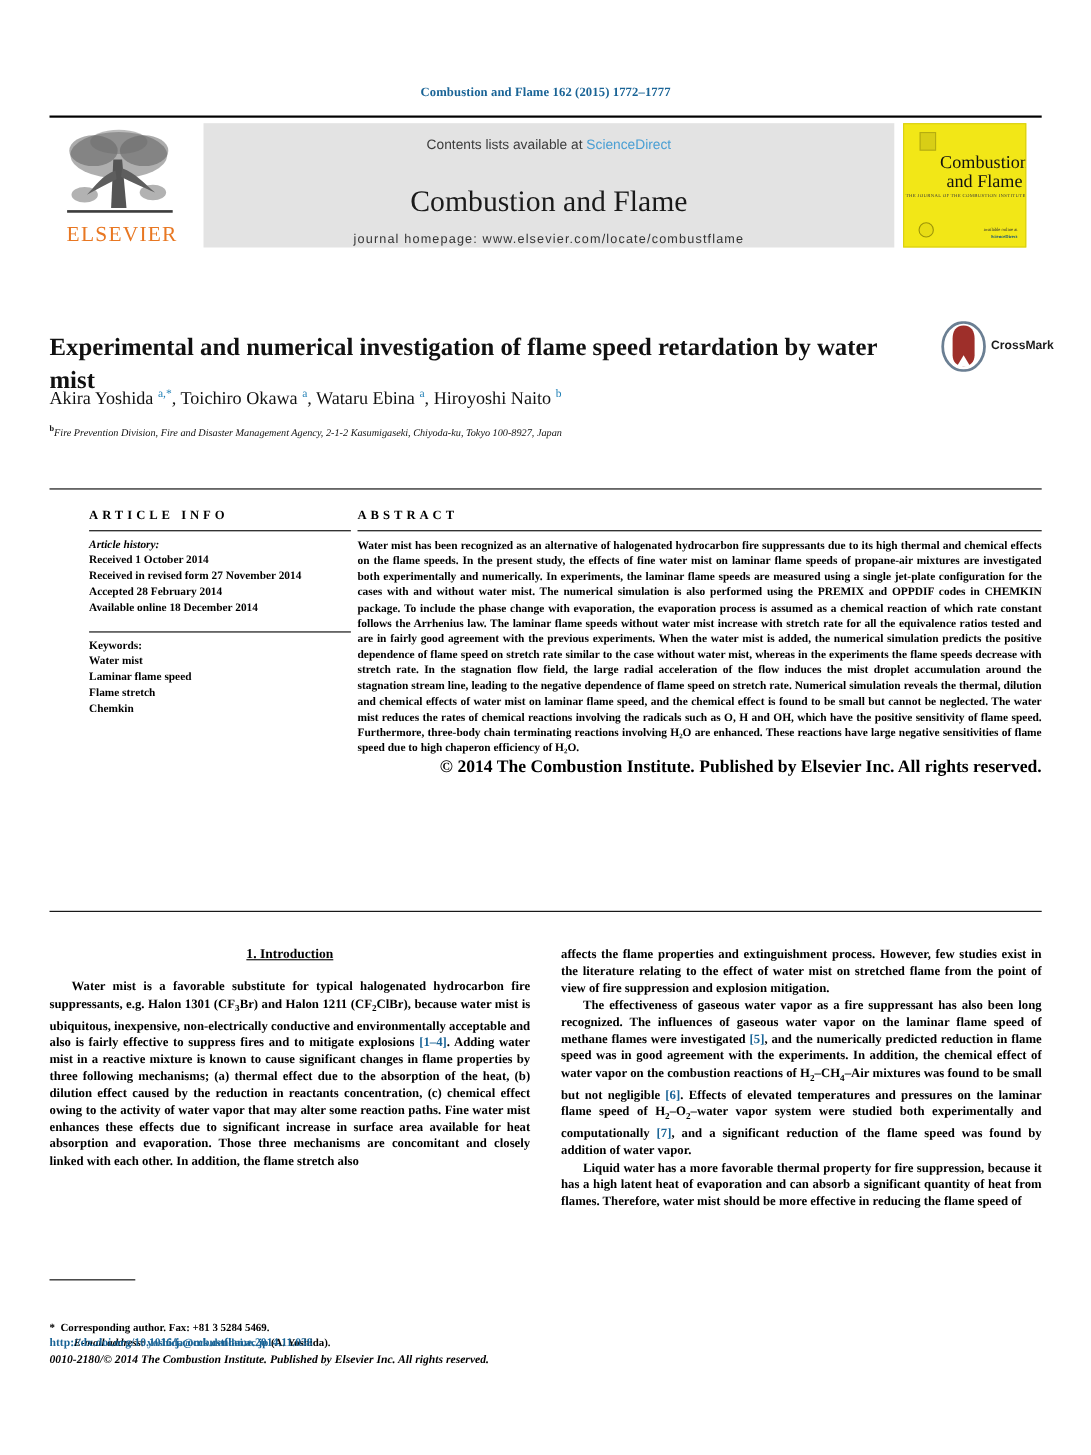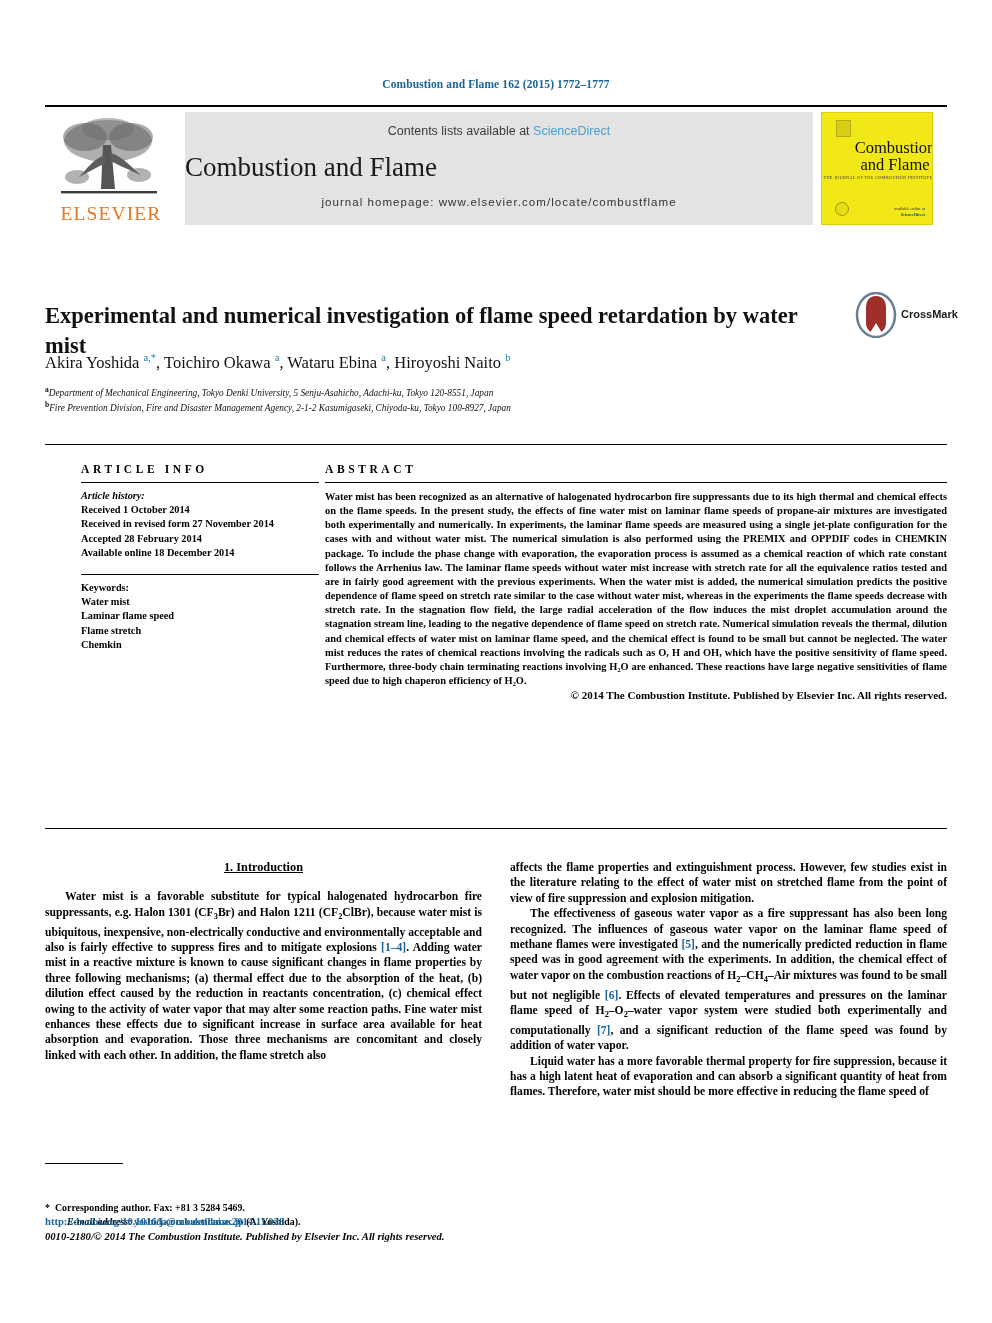--- a/index.html
+++ b/index.html
@@ -57,21 +57,22 @@
   }
   .contents-line {
     margin-top: 12px;
     text-align: center;
     font-family: "Liberation Sans", sans-serif;
     font-size: 12.5px;
     color: #3b3b3b;
   }
   .contents-line .sd { color: #4a9fd4; }
   .journal-title {
-    margin-top: 14px;
+    margin-top: 30px;
+    text-align: center;
     font-family: "Liberation Serif", serif;
     font-size: 27px;
     color: #1a1a1a;
   }
   .homepage {
     margin-top: 13px;
     text-align: center;
     font-family: "Liberation Sans", sans-serif;
     font-size: 11.5px;
     color: #333;
@@ -207,21 +208,21 @@
     font-size: 10.4px;
     line-height: 14.15px;
     text-align: justify;
     font-family: "Liberation Serif", serif;
     font-weight: bold;
     color: #000;
   }
   .abs-copy {
     margin-top: 1px;
     text-align: right;
-    font-size: 11px;
+    font-size: 16px;
     font-family: "Liberation Serif", serif;
     font-weight: bold;
   }
 
   
   .hr-below {
     position: absolute; left: 45px; top: 828px;
     width: 902px; height: 0;
     border-top: 1px solid #000;
   }
@@ -347,21 +348,20 @@
       <path d="M21 31 L15 41 L27 41 Z" fill="#ffffff"></path>
     </svg>
     <div class="cm-label">CrossMark</div>
   </div>
 
   <div class="authors">
     Akira Yoshida <sup>a,*</sup>, Toichiro Okawa <sup>a</sup>, Wataru Ebina <sup>a</sup>, Hiroyoshi Naito <sup>b</sup>
   </div>
 
   <div class="affils">
-    <div><sup>a</sup><span>Department of Mechanical Engineering, Tokyo Denki University, 5 Senju-Asahicho, Adachi-ku, Tokyo 120-8551, Japan</span></div>
     <div><sup>b</sup><span>Fire Prevention Division, Fire and Disaster Management Agency, 2-1-2 Kasumigaseki, Chiyoda-ku, Tokyo 100-8927, Japan</span></div>
   </div>
 
   <div class="hr-main"></div>
 
   <div class="info-col">
     <div class="sec-head">ARTICLE INFO</div>
     <div class="info-rule"></div>
     <div class="info-body">
       <div class="lbl">Article history:</div>

